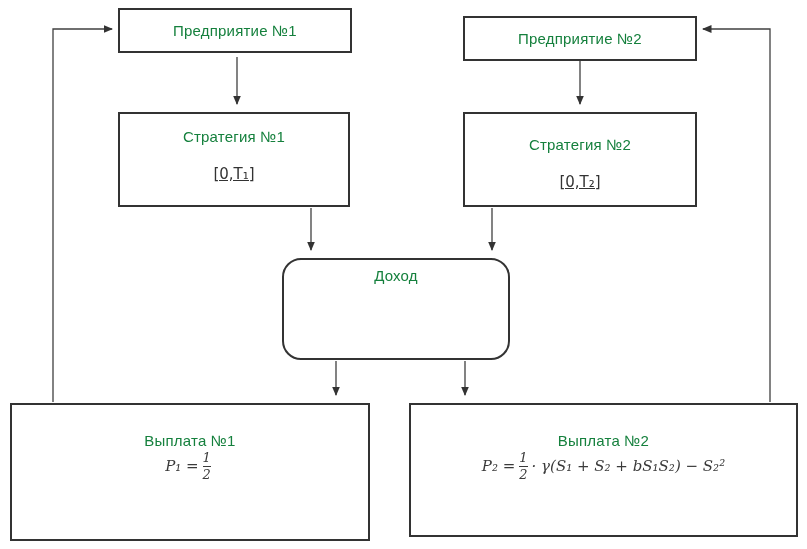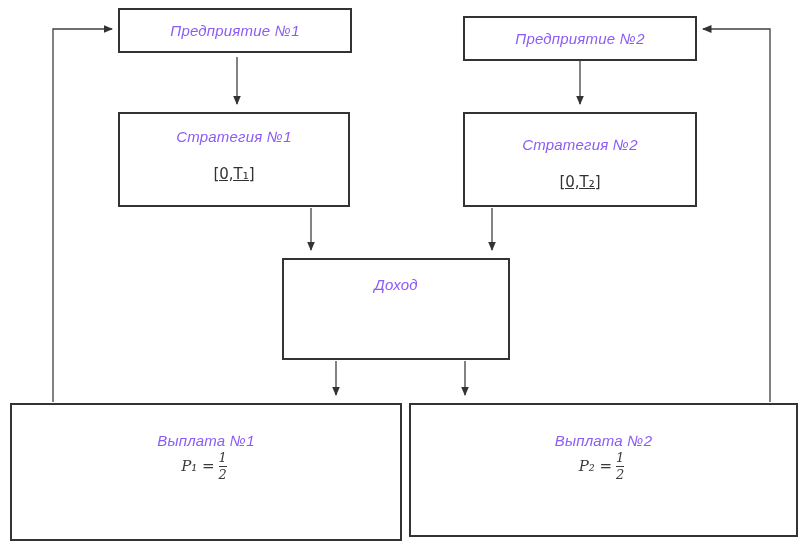--- a/index.html
+++ b/index.html
@@ -18,22 +18,21 @@
     border:2px solid #333333;
     box-sizing:border-box;
     display:flex;
     flex-direction:column;
     align-items:center;
     text-align:center;
   }
   .node .title{
     font-size:15px;
     letter-spacing:.2px;
-    color:#8b5cf6;
-    font-style:italic;
+    color:#15803d;
   }
   .node .interval{
     font-size:15px;
     font-family:"DejaVu Sans",sans-serif;
     color:#333333;
     text-decoration:underline;
   }
   .formula{
     font-family:"DejaVu Serif",serif;
     font-style:italic;
@@ -55,23 +54,23 @@
   }
   .frac .den{border-top:1px solid #3a3a3a;padding-top:1px;}
   .frac .num{padding-bottom:1px;}
 
   
   .n-enterprise1{left:118px;top:8px;width:234px;height:45px;justify-content:center;}
   .n-enterprise2{left:463px;top:8px;width:234px;height:45px;justify-content:center;margin-top:8px;}
   .n-strategy1{left:118px;top:112px;width:232px;height:95px;padding-top:14px;}
   .n-strategy2{left:463px;top:112px;width:234px;height:95px;padding-top:22px;}
   .n-strategy1 .interval,.n-strategy2 .interval{margin-top:20px;}
-  .n-income{left:282px;top:258px;width:228px;height:102px;padding-top:16px;}
+  .n-income{left:282px;top:258px;width:228px;height:102px;padding-top:7px;border-radius:19px;}
   .n-income .formula{margin-top:17px;}
-  .n-payout1{left:10px;top:403px;width:392px;height:138px;padding-top:27px;}
+  .n-payout1{left:10px;top:403px;width:360px;height:138px;padding-top:27px;}
   .n-payout2{left:409px;top:403px;width:389px;height:134px;padding-top:27px;}
   .n-payout1 .formula,.n-payout2 .formula{margin-top:2px;}
 </style>
 </head>
 <body>
 
 <div class="canvas">
 
   <svg class="connectors" viewBox="0 0 807 549" xmlns="http://www.w3.org/2000/svg">
     <defs>
@@ -123,16 +122,17 @@
   </div>
 
   <div class="node n-payout2">
     <span class="title">Выплата №2</span>
     <span class="formula">
       <span>P₂ =</span>
       <span class="frac">
         <span class="num">1</span>
         <span class="den">2</span>
       </span>
+      <span>· γ(S₁ + S₂ + bS₁S₂) − S₂²</span>
     </span>
   </div>
 
 </div>
 
 </body></html>

